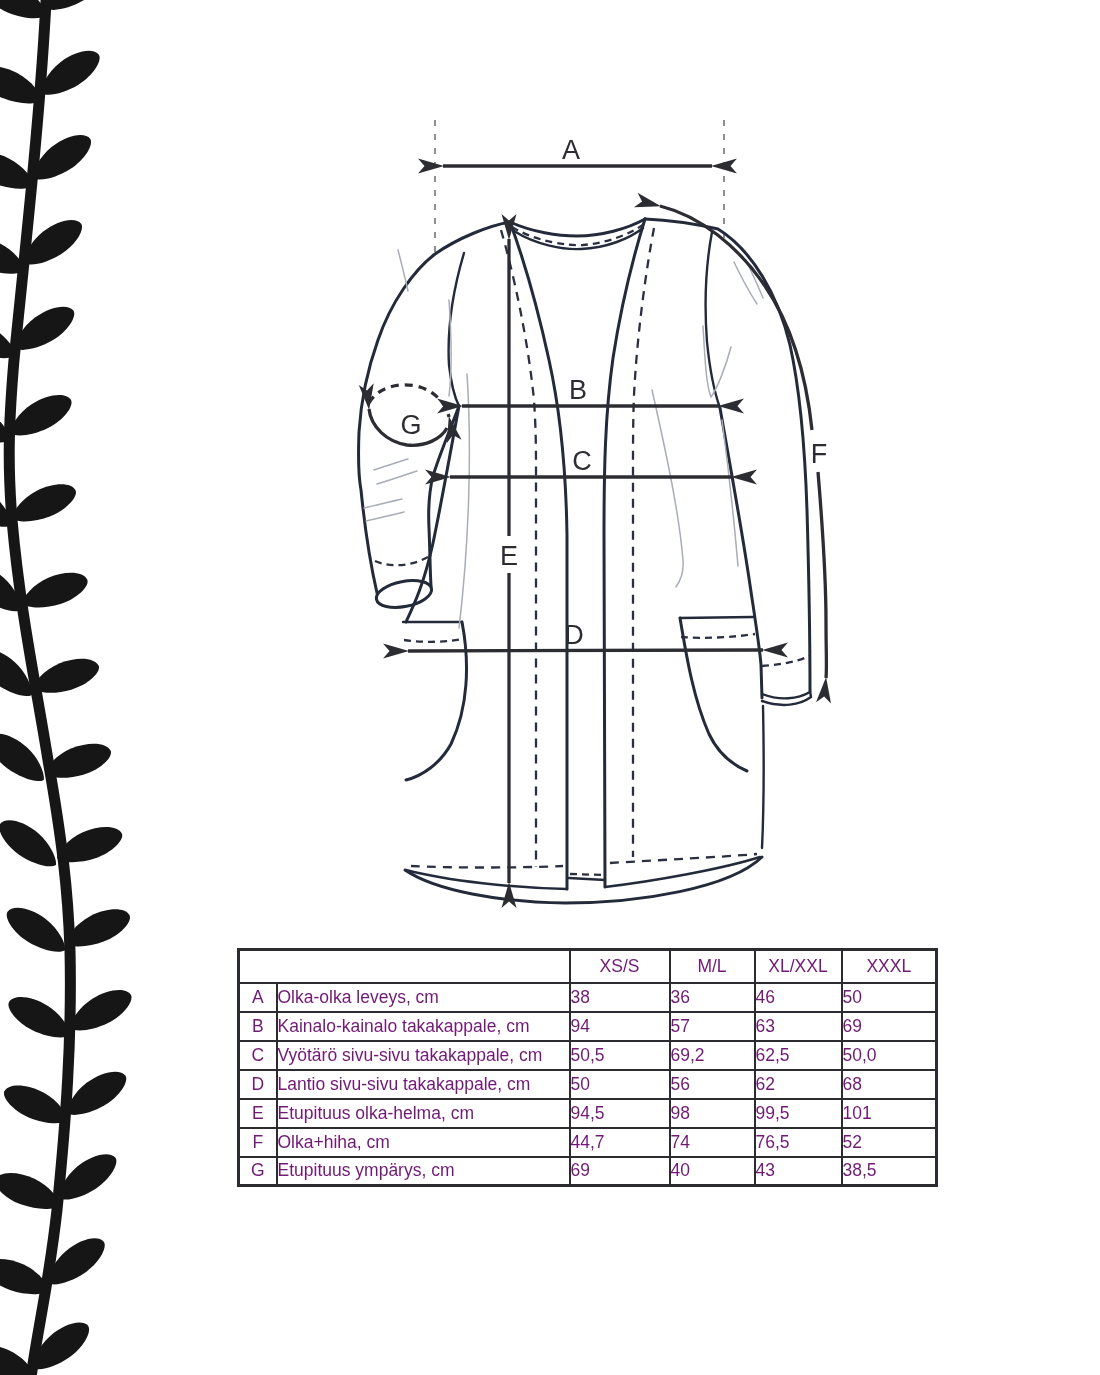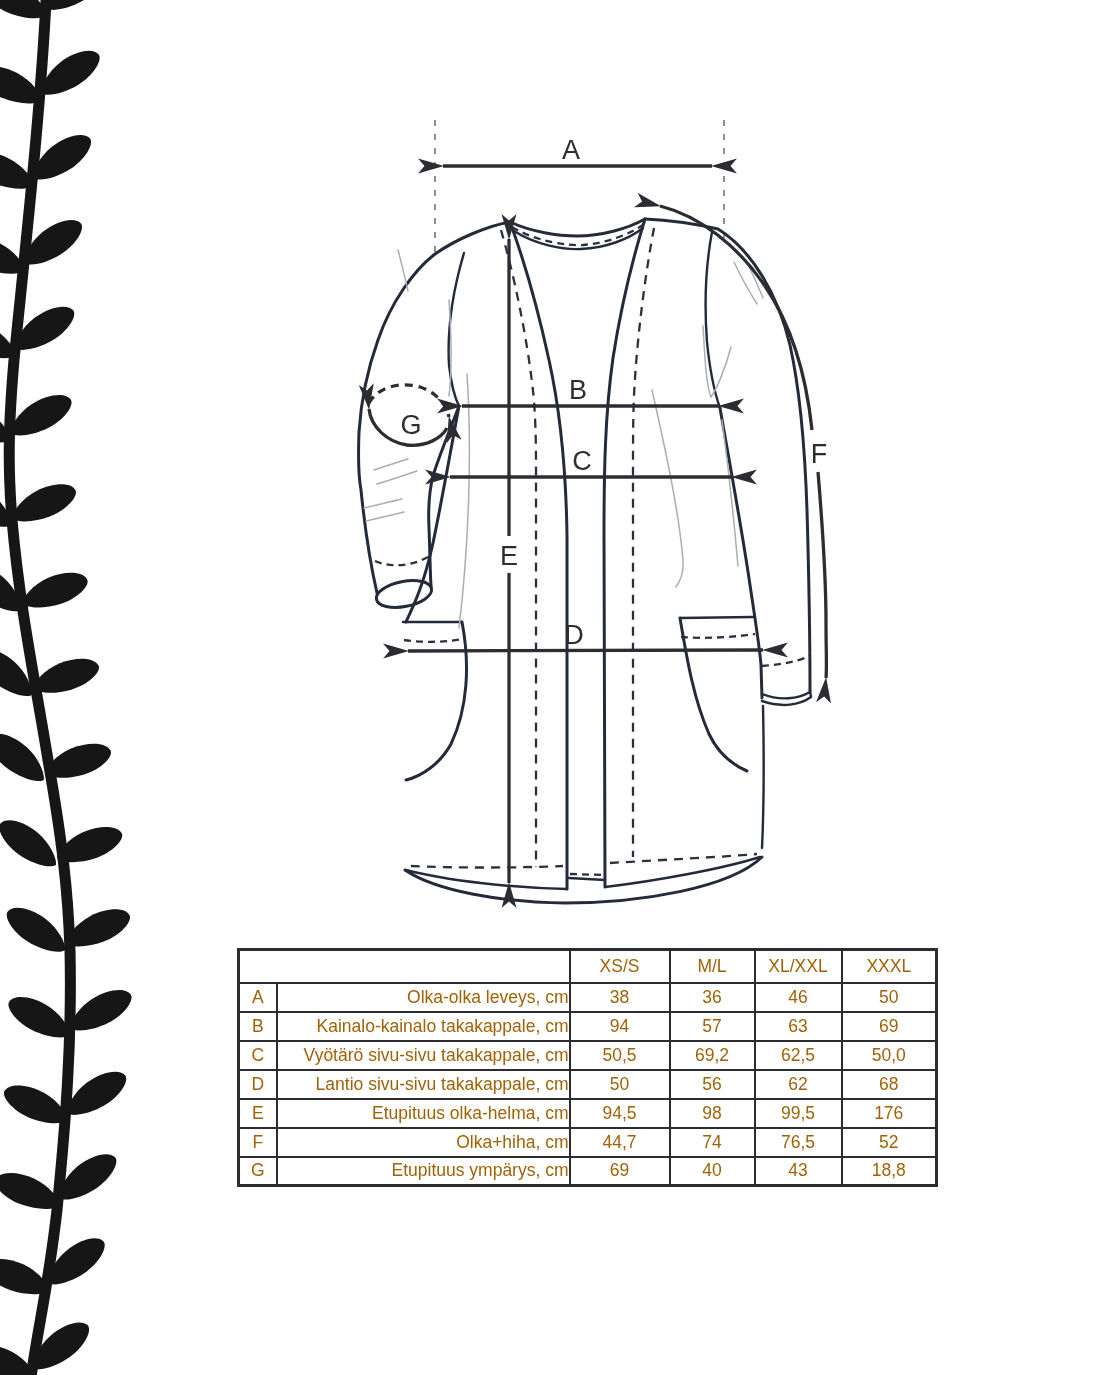--- a/index.html
+++ b/index.html
@@ -16,32 +16,32 @@
   .guide{stroke:#8f8f8f;stroke-width:2;fill:none;stroke-dasharray:6 8}
   .drape{stroke:#a8adb6;stroke-width:1.5;fill:none;stroke-linecap:round}
   .arrow{stroke:#2c2c33;stroke-width:3.3;fill:none;stroke-linecap:butt}
   .lbl{font-family:"Liberation Sans",sans-serif;font-size:27px;fill:#2c2c33;text-anchor:middle}
   .vine{fill:#161616}
   .vine-stem{stroke:#161616;stroke-width:11;fill:none;stroke-linecap:round}
 
   table.size-table{
     position:absolute;left:237px;top:948px;width:698px;
     border-collapse:collapse;table-layout:fixed;
-    font-size:17.5px;color:#a16207;background:#ffffff;
+    font-size:17.5px;color:#701a75;background:#ffffff;
     border:3px solid #2b2b30;
   }
   table.size-table th, table.size-table td{
     border:2px solid #2b2b30;font-weight:normal;vertical-align:middle;
     padding:0;box-sizing:border-box;
   }
   table.size-table thead th{height:33px;text-align:center}
   table.size-table tbody td{height:29px}
   td.letter{text-align:center}
-  td.desc{text-align:right;padding-left:13px}
-  td.val{text-align:center}
+  td.desc{text-align:left;padding-left:13px}
+  td.val{text-align:left}
 </style>
 </head>
 <body>
 
 <svg class="art" viewBox="0 0 1100 1375">
   <defs>
     <marker id="ah" markerUnits="userSpaceOnUse" markerWidth="27" markerHeight="18" viewBox="0 0 27 18" refX="1.5" refY="9" orient="auto-start-reverse">
       <path d="M0.5,9 L26.5,1.5 L20,9 L26.5,16.5 Z" fill="#2c2c33"></path>
     </marker>
     <g id="leafpair">
@@ -214,32 +214,32 @@
       <td class="val">56</td>
       <td class="val">62</td>
       <td class="val">68</td>
     </tr>
     <tr>
       <td class="letter">E</td>
       <td class="desc">Etupituus olka-helma, cm</td>
       <td class="val">94,5</td>
       <td class="val">98</td>
       <td class="val">99,5</td>
-      <td class="val">176</td>
+      <td class="val">101</td>
     </tr>
     <tr>
       <td class="letter">F</td>
       <td class="desc">Olka+hiha, cm</td>
       <td class="val">44,7</td>
       <td class="val">74</td>
       <td class="val">76,5</td>
       <td class="val">52</td>
     </tr>
     <tr>
       <td class="letter">G</td>
       <td class="desc">Etupituus ympärys, cm</td>
       <td class="val">69</td>
       <td class="val">40</td>
       <td class="val">43</td>
-      <td class="val">18,8</td>
+      <td class="val">38,5</td>
     </tr>
   </tbody>
 </table>
 
 </body></html>

